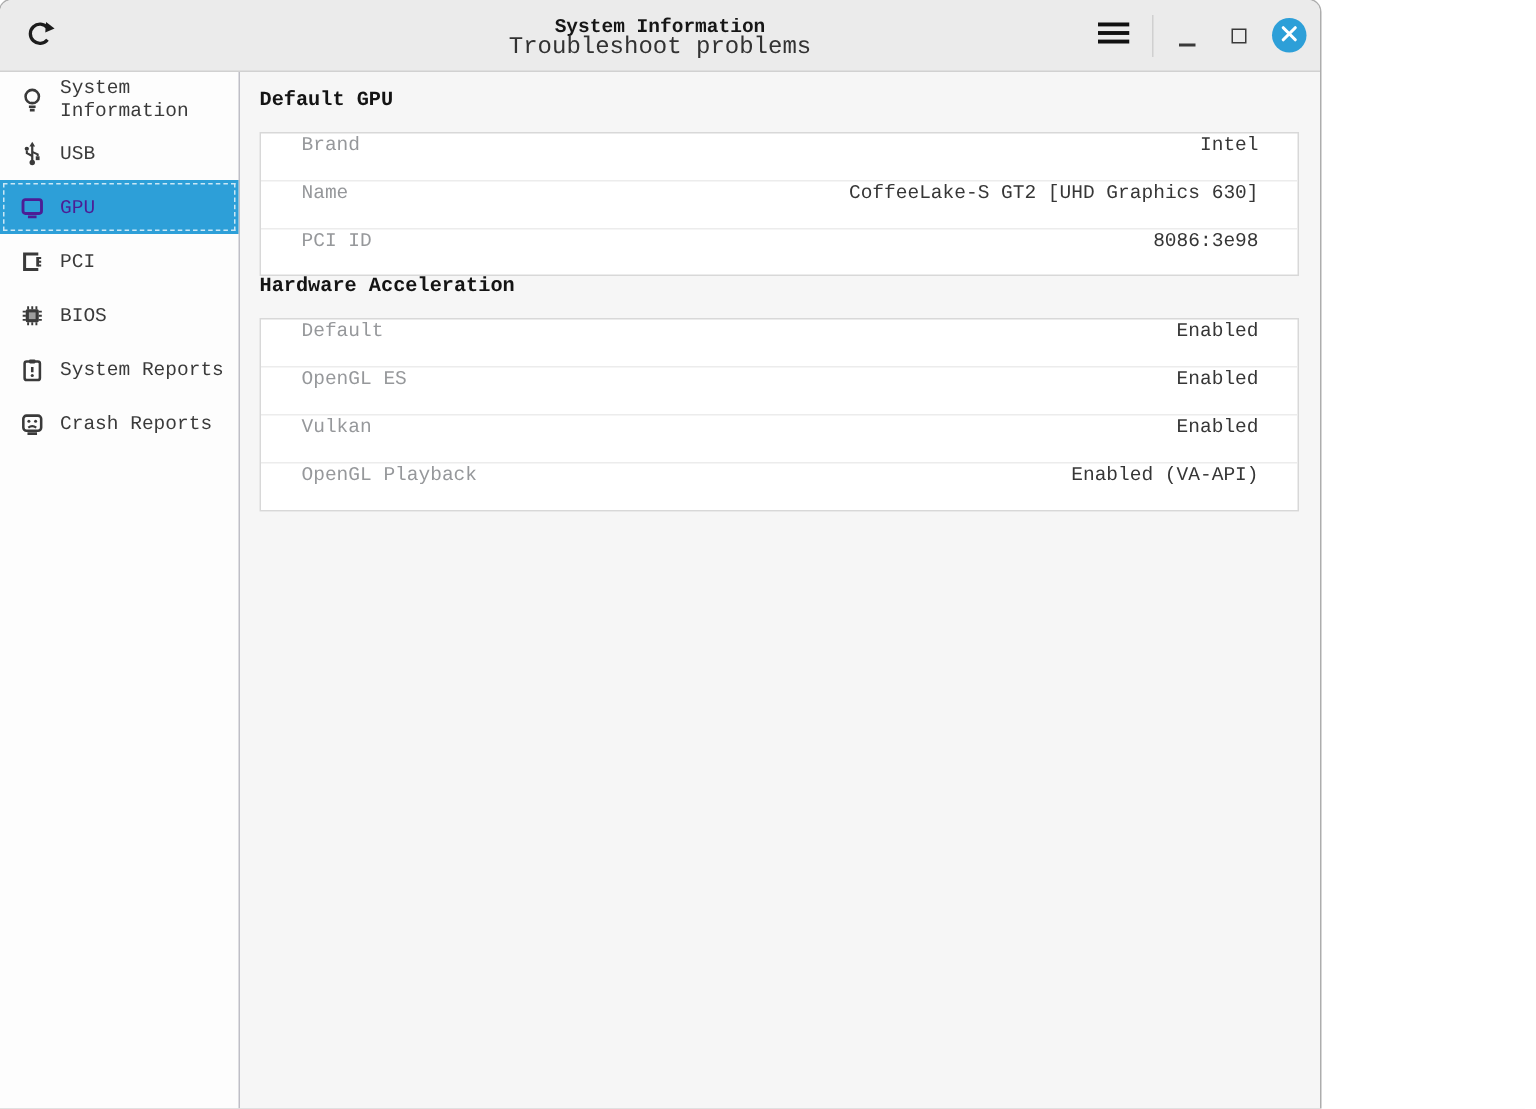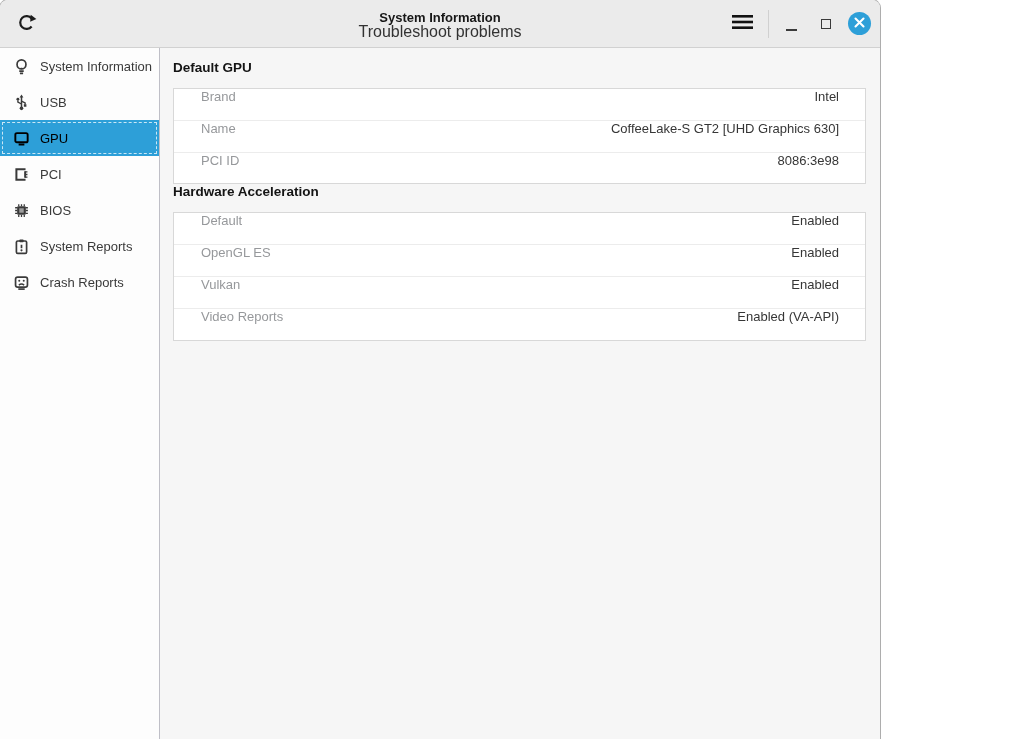--- a/index.html
+++ b/index.html
@@ -2,21 +2,21 @@
 <html style="--accent: #2d9fd8;"><head>
 <meta charset="utf-8">
 <style>
   html,body { margin:0; padding:0; background:#ffffff; }
   body { font-family:"Liberation Sans", sans-serif; -webkit-font-smoothing:antialiased; }
 
   .window {
     width:880px; height:739px; box-sizing:border-box;
     border-radius:8px 8px 0 0; overflow:hidden;
     box-shadow:0 0 0 1px rgba(0,0,0,0.32);
-    display:flex; flex-direction:column; background:#f6f6f6;
+    display:flex; flex-direction:column; background:#f6f6f6;font-family:Liberation Mono, monospace;
   }
 
   
   .headerbar {
     height:47px; flex:none; background:#ebebeb;
     border-bottom:1px solid #d1d1d1;
     position:relative; display:flex; align-items:center;
   }
   .hdr-btn {
     background:transparent; border:none; padding:0; margin:0;
@@ -44,21 +44,21 @@
     width:160px; flex:none; background:#fdfdfd;
     border-right:1px solid #bfbfc7; box-sizing:border-box;
   }
   .sb-item {
     height:36px; display:flex; align-items:center; gap:10px;
     padding:0 6px 0 12px; font-size:13px; color:#3a3a3a; cursor:pointer;
     box-sizing:border-box; user-select:none;
   }
   .sb-item .sb-icon { flex:none; width:18px; height:18px; display:flex; align-items:center; justify-content:center; }
   .sb-item.selected {
-    background:var(--accent,#2d9fd8); color:#000000;
+    background:var(--accent,#2d9fd8); color:#4c1d95;
     outline:1px dashed rgba(255,255,255,0.75); outline-offset:-3px;
   }
 
   .content { flex:1; background:#f6f6f6; padding:12px 14px 12px 13px; overflow:auto; }
   .section + .section { }
   .section-title { font-size:13.5px; font-weight:bold; color:#141414; }
   .info-table {
     margin-top:13px; background:#ffffff; border:1px solid #d8d8d8;
   }
   .info-row {
@@ -238,21 +238,21 @@
             </div>
             <div class="info-row">
               <span class="info-label">OpenGL ES</span>
               <span class="info-value">Enabled</span>
             </div>
             <div class="info-row">
               <span class="info-label">Vulkan</span>
               <span class="info-value">Enabled</span>
             </div>
             <div class="info-row">
-              <span class="info-label">Video Reports</span>
+              <span class="info-label">OpenGL Playback</span>
               <span class="info-value">Enabled (VA-API)</span>
             </div>
           </div>
         </section>
       </main>
   </div>
 
 </div>
 
 </body></html>

